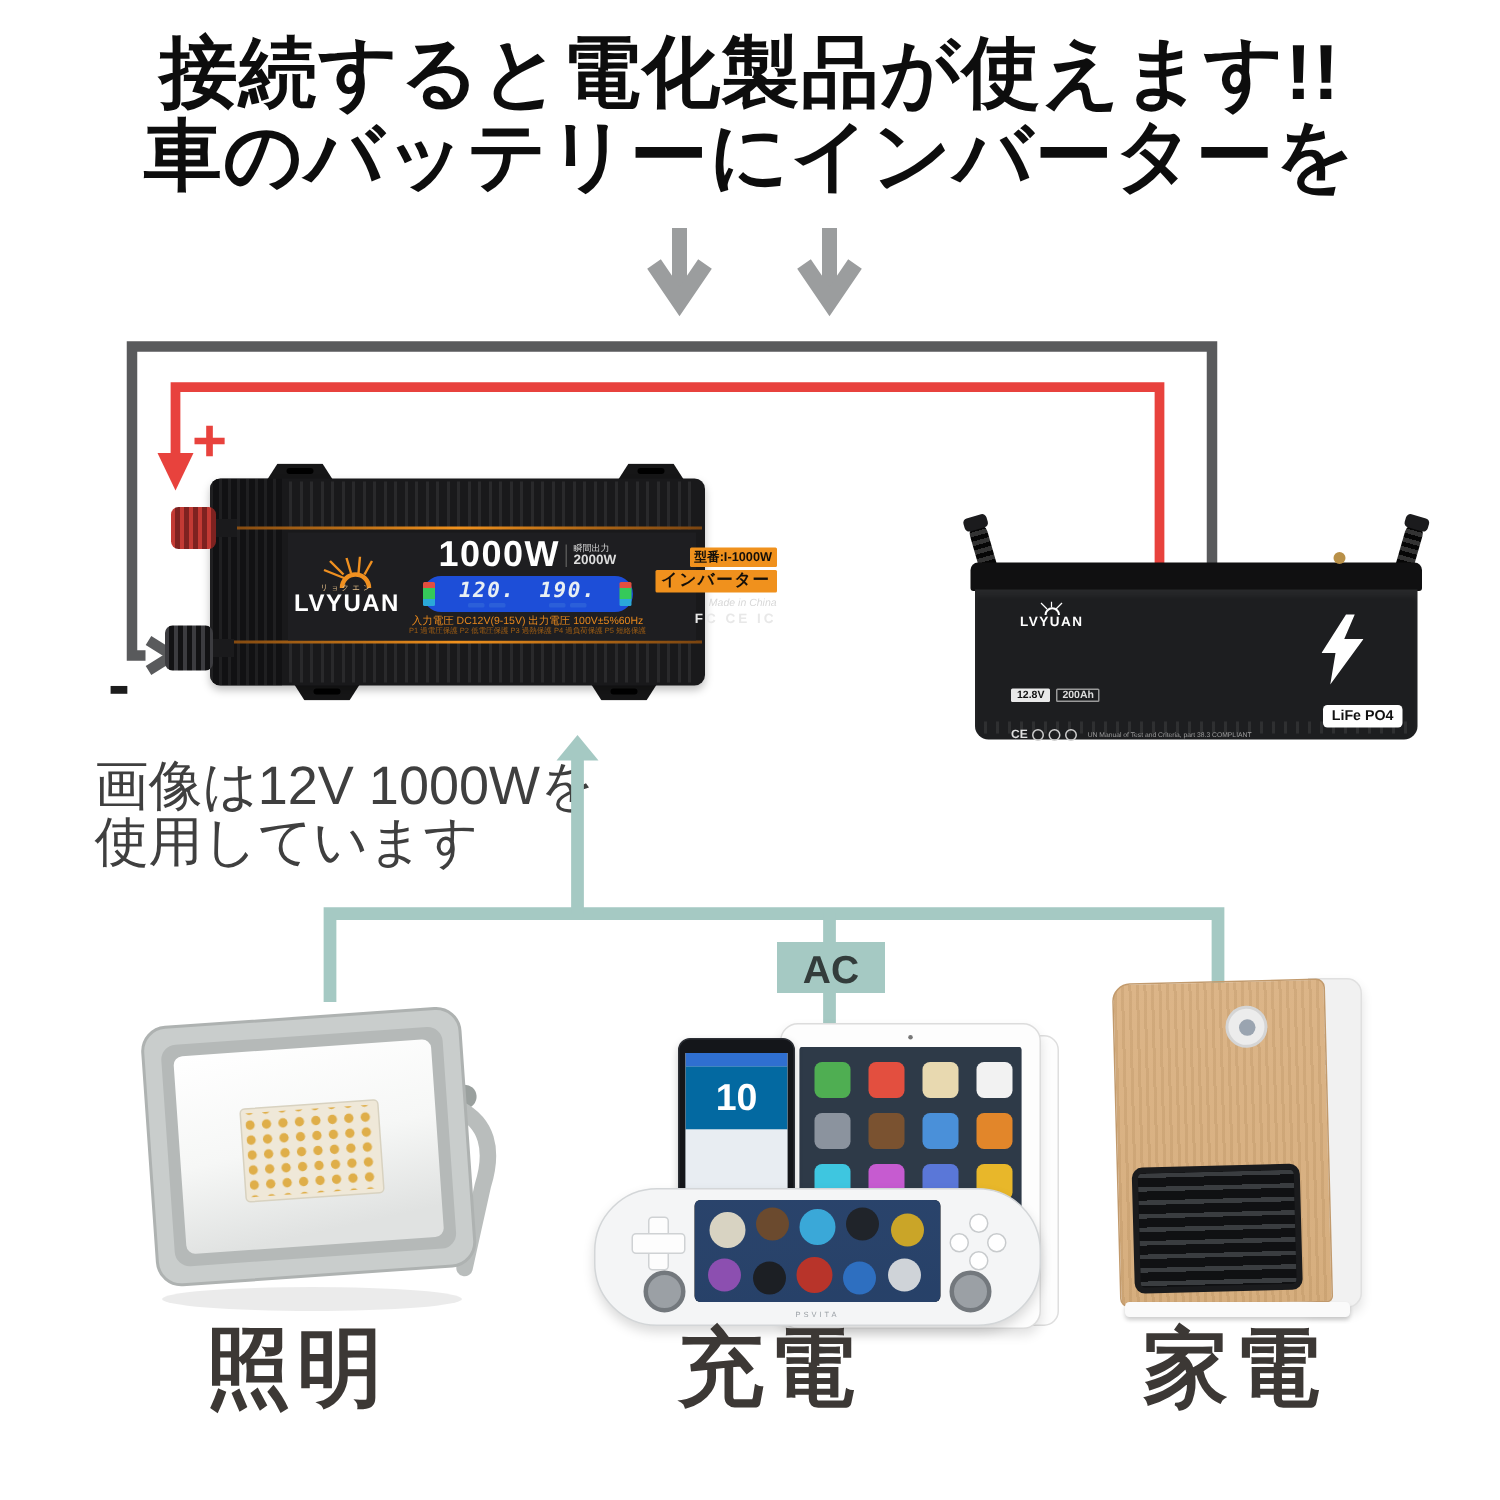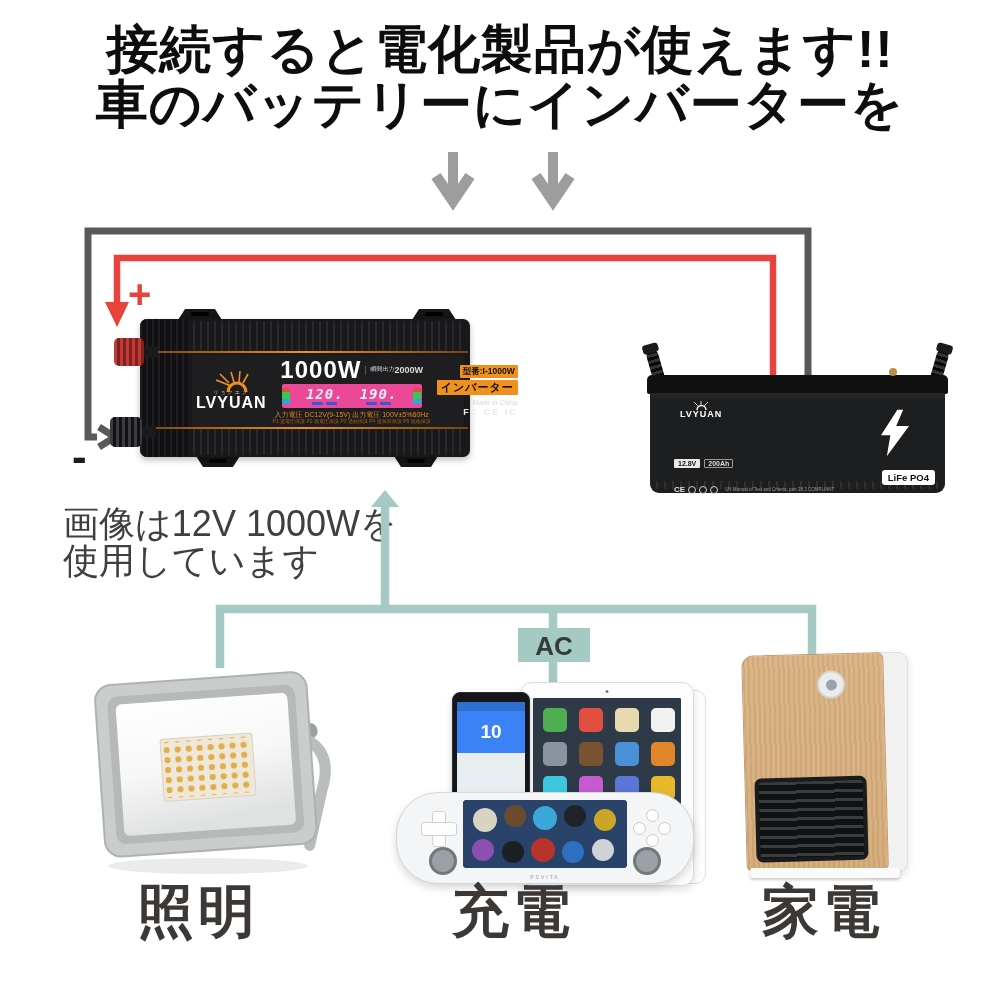--- a/index.html
+++ b/index.html
@@ -49,24 +49,24 @@
             background:linear-gradient(90deg,#7a4410,var(--orange,#f0911d),#7a4410)}
   .inv-stripe.s-top{top:32px}.inv-stripe.s-bot{bottom:28px}
   .inv-panel{position:absolute;left:52px;right:6px;top:36px;bottom:30px;background:#1e1e21;
              display:flex;align-items:center;gap:6px;padding:2px 4px;box-sizing:border-box}
   .inv-logo{width:84px;display:flex;flex-direction:column;align-items:center;line-height:1}
   .inv-logo .kana{color:#e6c08a;font-size:5px;letter-spacing:2px;margin-top:-3px}
   .inv-logo .brand{color:#fff;font-size:16px;font-weight:800;letter-spacing:1px}
   .inv-center{flex:1;display:flex;flex-direction:column;align-items:center;line-height:1}
   .pow-row{display:flex;align-items:center;gap:4px}
   .pow{color:#fff;font-size:24px;font-weight:900;letter-spacing:1px}
-  .surge{display:flex;flex-direction:row;color:#ddd;border-left:1px solid #555;padding-left:4px}
+  .surge{display:flex;flex-direction:column;color:#ddd;border-left:1px solid #555;padding-left:4px}
   .surge i{font-style:normal;font-size:6px}
   .surge b{font-size:9px}
-  .lcd{margin-top:2px;width:140px;height:24px;background:#ec4899;border-radius:2px;
+  .lcd{margin-top:2px;width:140px;height:24px;background:#1d4ed8;border-radius:12px;
        display:flex;align-items:center;justify-content:center;gap:16px}
   .bars{width:8px;height:16px;border-radius:1px;
         background:linear-gradient(180deg,#e34f3f 0 25%,#35c95a 25% 70%,#2aa8d8 70% 100%)}
   .digwrap{display:flex;flex-direction:column;align-items:center}
   .dig{color:#e9eff3;font-family:"DejaVu Sans Mono",monospace;font-style:italic;font-weight:bold;
        font-size:14px;letter-spacing:1px}
   .chips{display:flex;gap:3px;margin-top:1px}
   .chips span{width:11px;height:3px;background:#2b5fd9;border-radius:1px}
   .spec{margin-top:3px;color:#e8881c;font-size:7px;white-space:nowrap}
   .feat{margin-top:1px;color:#a35f12;font-size:5px;white-space:nowrap}
@@ -120,21 +120,21 @@
   .ipad{left:520px;top:682px;width:172px;height:202px;background:#fdfdfd;border:1px solid #dcdcdc;border-radius:12px;
         box-shadow:0 4px 8px rgba(0,0,0,.12)}
   .ipad .cam{position:absolute;top:7px;left:50%;width:3px;height:3px;border-radius:50%;background:#777;transform:translateX(-50%)}
   .ipad .screen{position:absolute;left:12px;right:12px;top:15px;bottom:21px;background:#26313e;border-radius:2px;overflow:hidden}
   .ipad .home{position:absolute;bottom:4px;left:50%;width:11px;height:11px;border:1px solid #c9c9c9;border-radius:50%;transform:translateX(-50%)}
   .phone{left:452px;top:692px;width:76px;height:146px;background:#14161a;border:1px solid #2c2f35;border-radius:8px;
          box-shadow:0 3px 6px rgba(0,0,0,.2)}
   .phone .screen{position:absolute;left:4px;right:4px;top:9px;bottom:9px;background:#d4dde6;overflow:hidden;
                  display:flex;flex-direction:column}
   .phone .sbar{height:9px;background:#2f6fd0}
-  .phone .clock{height:42px;background:#3b82f6;color:#fff;font-size:19px;font-weight:700;
+  .phone .clock{height:42px;background:#0369a1;color:#fff;font-size:25px;font-weight:700;
                 display:flex;align-items:center;justify-content:center}
   .phone .mid{flex:1;background:#e8edf2}
   .phone .dock{height:26px;background:#202329;display:flex;align-items:center;justify-content:space-evenly}
   .phone .dock span{width:9px;height:9px;border-radius:3px}
   .vita{left:396px;top:792px;width:296px;height:90px;background:#f4f5f6;border:1px solid #d3d6d8;border-radius:42px;
         box-shadow:0 4px 8px rgba(0,0,0,.15)}
   .vita .screen{position:absolute;left:66px;right:66px;top:7px;bottom:15px;background:#0a0c10;border-radius:4px;overflow:hidden}
   .vita .stick{position:absolute;width:22px;height:22px;border-radius:50%;background:#9ba0a5;
                border:3px solid #73787d;bottom:8px}
   .vita .stick.l{left:32px}.vita .stick.r{right:32px}

